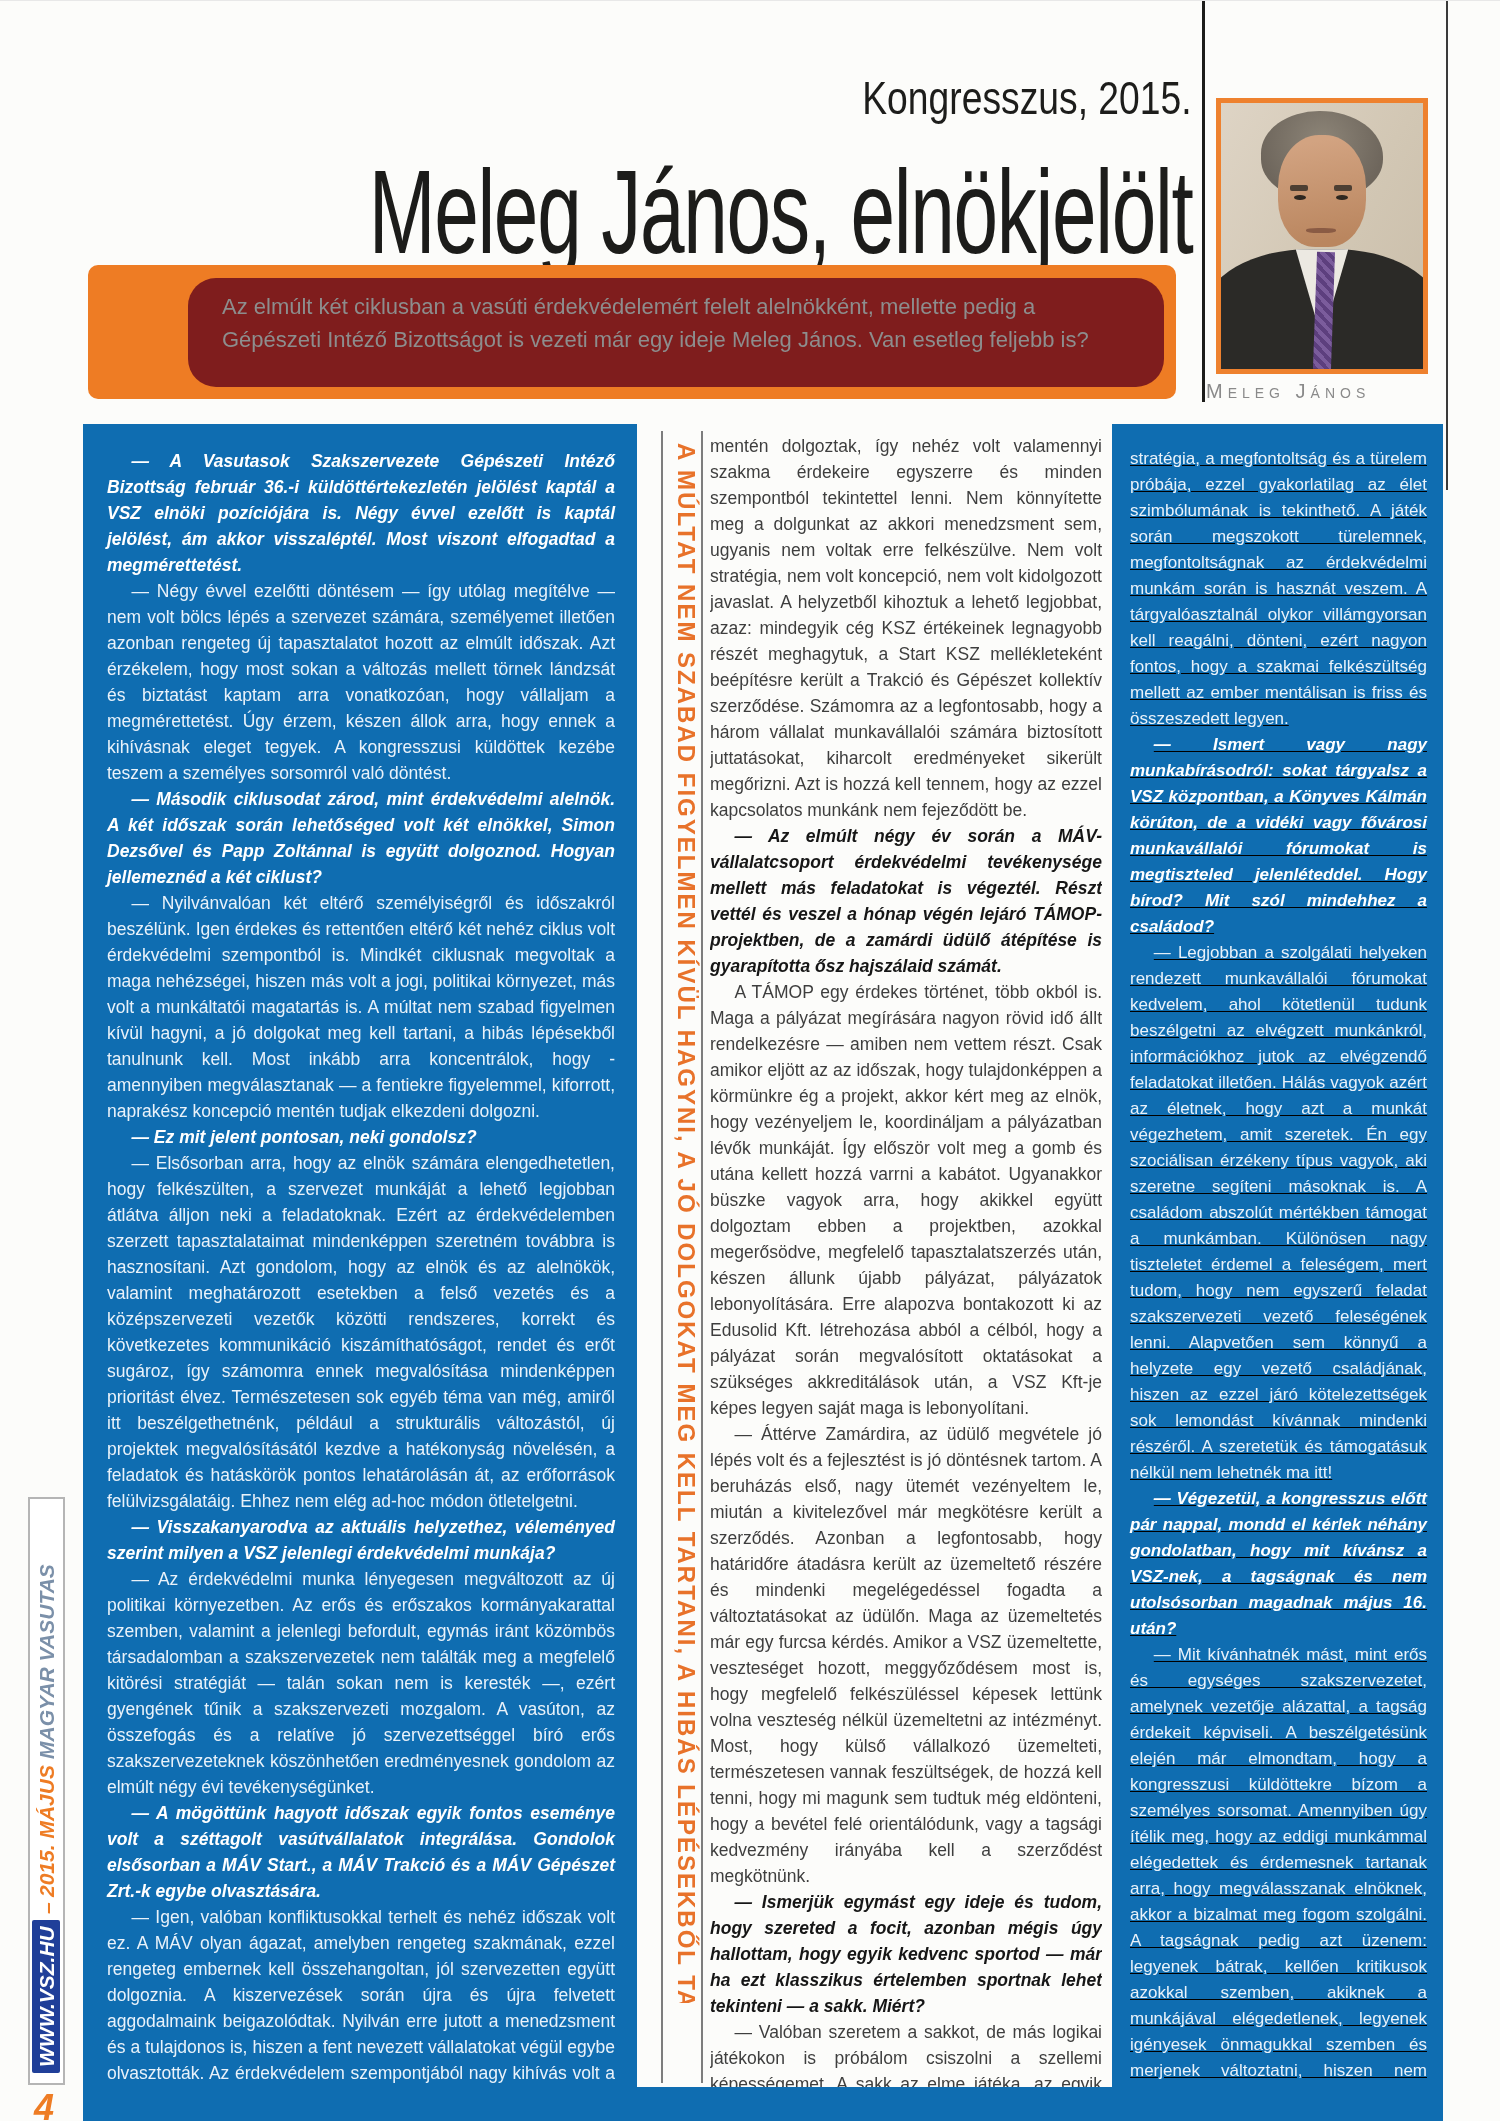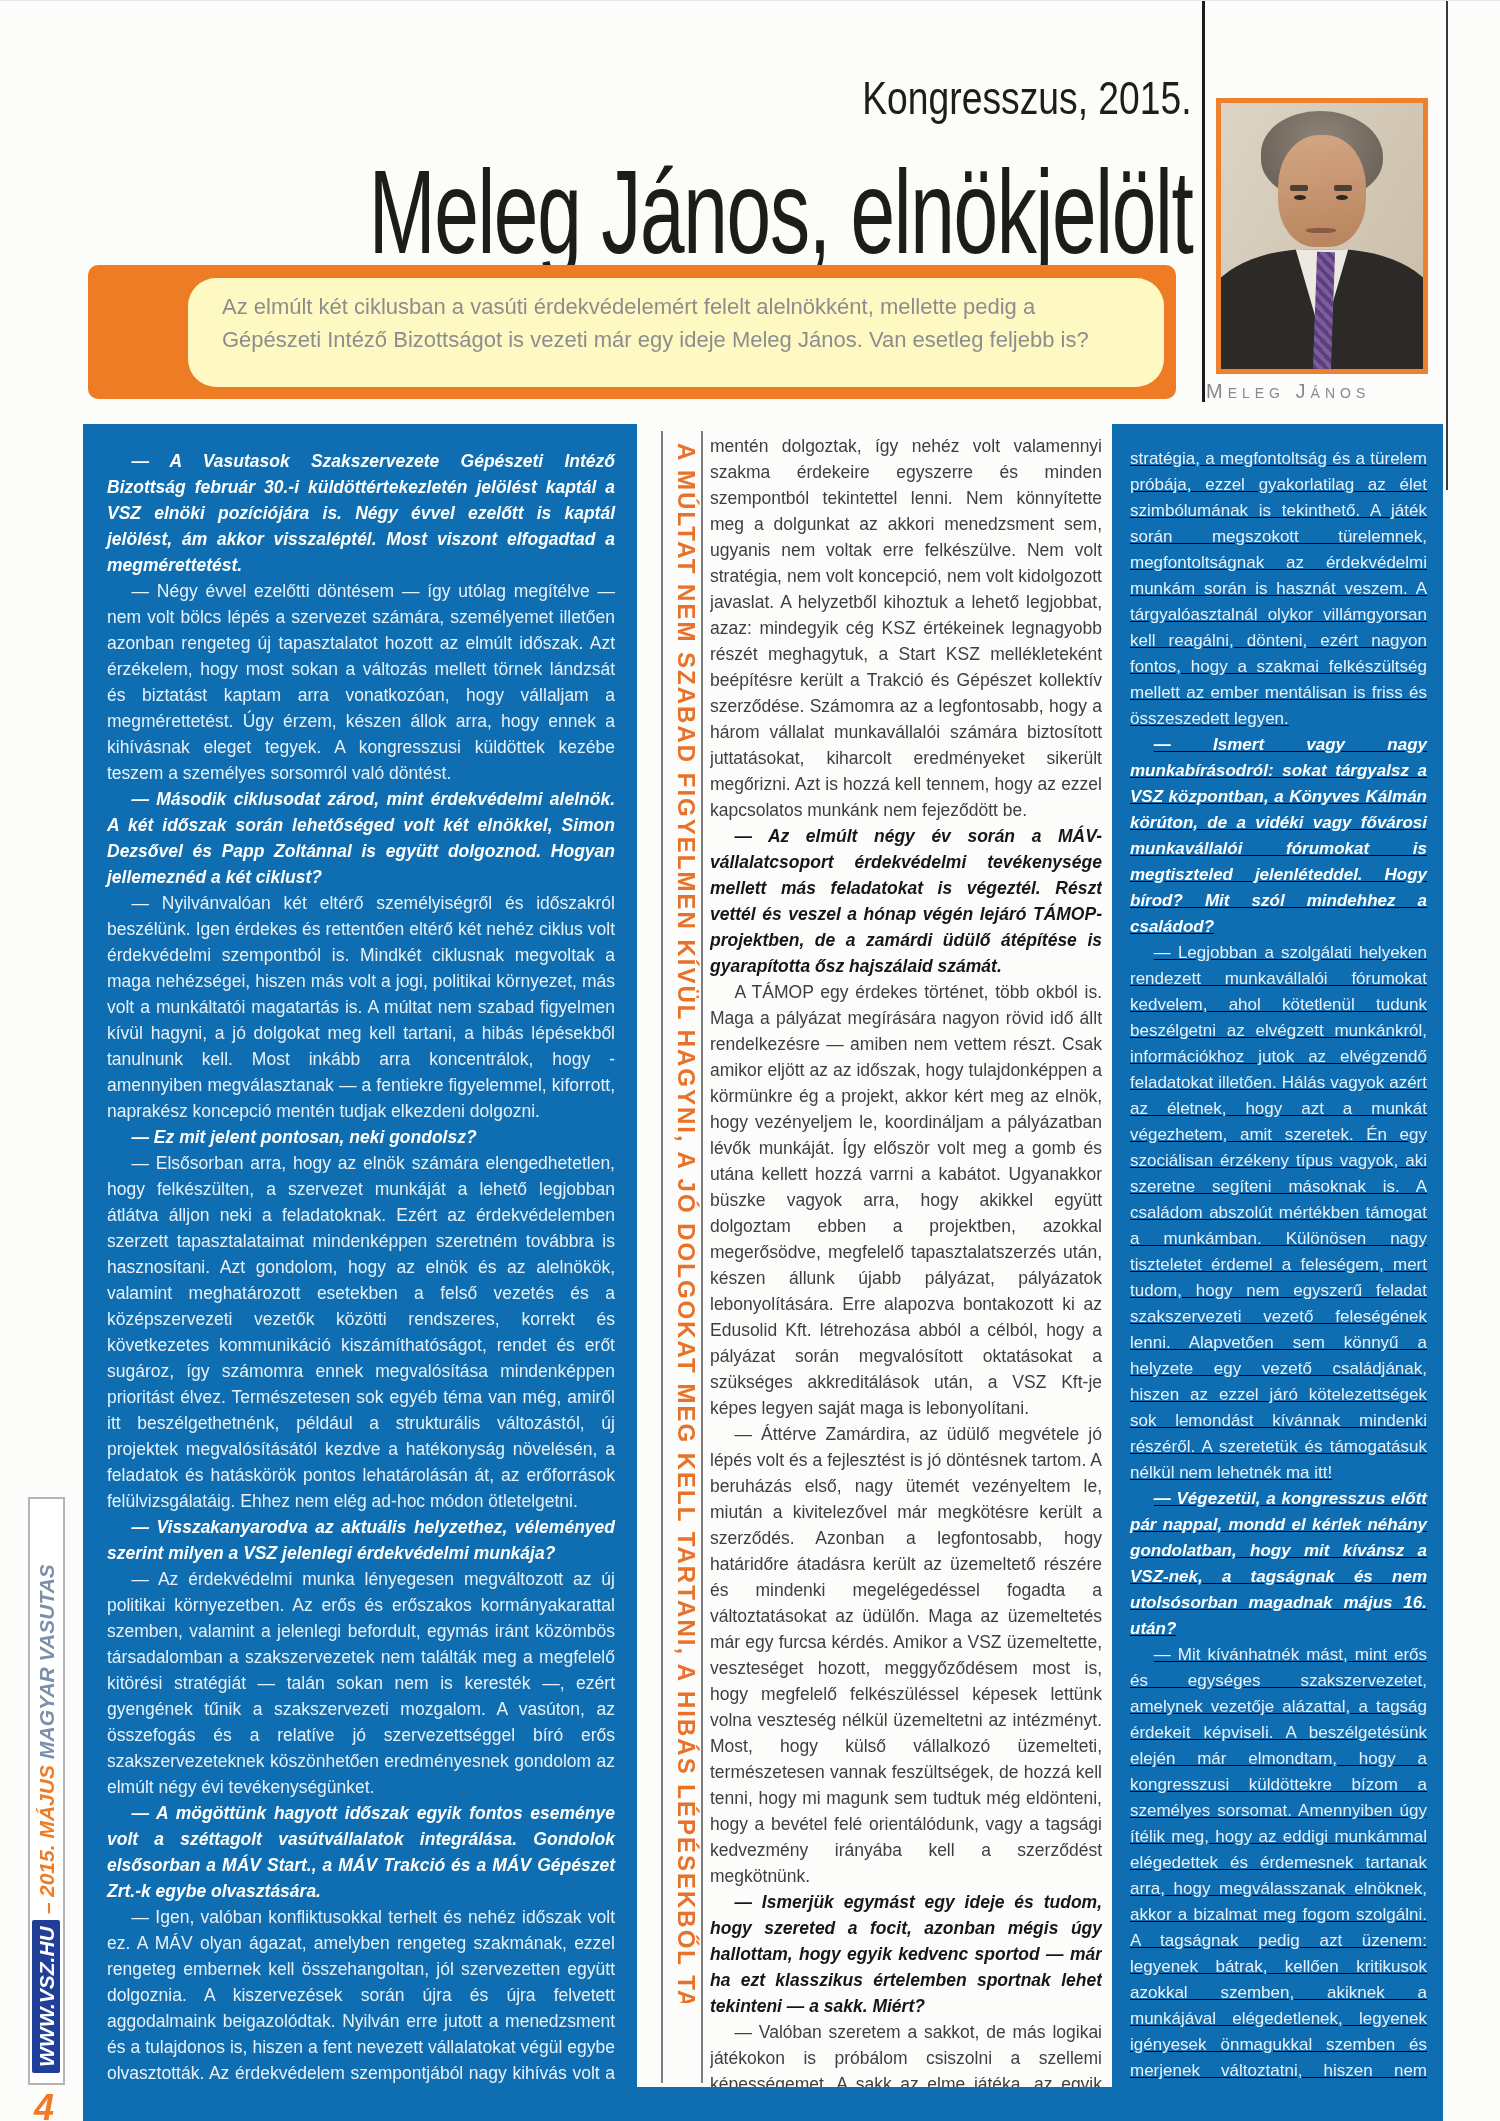--- a/index.html
+++ b/index.html
@@ -37,21 +37,21 @@
          clip-path:polygon(0 0,100% 0,50% 100%);}
   .photo .tie{position:absolute;left:46.5%;top:56%;width:9%;height:44%;transform:rotate(2deg);
          background:repeating-linear-gradient(45deg,#5d3f7e 0 4px,#7b5c9c 4px 8px);}
   .photo-caption{position:absolute;left:1206px;top:379px;width:232px;text-align:left;
          font-size:20px;color:#8a8a8a;font-variant:small-caps;letter-spacing:5px;}
 
   
   .intro-box{position:absolute;left:88px;top:264px;width:1088px;height:134px;
          background:#ee7c24;border-radius:10px;}
   .intro-inner{position:absolute;left:100px;top:13px;right:12px;bottom:12px;
-         background:#fef9c3;border-radius:28px;}
+         background:#7f1d1d;border-radius:28px;}
   .intro-text{margin:0;padding:12px 24px 0 34px;font-size:22px;line-height:33px;color:#8d8d8d;}
 
   
   .bluebox{position:absolute;background:#0f6db1;box-sizing:border-box;overflow:hidden;}
   .col1{left:83px;top:423px;width:554px;height:1698px;padding:24px 22px 0 24px;}
   .col3{left:1112px;top:423px;width:331px;height:1698px;padding:22px 16px 0 18px;text-decoration:underline;}
   .bottom-bar{position:absolute;left:83px;top:2086px;width:1360px;height:35px;background:#0f6db1;}
   .col2{position:absolute;left:710px;top:428px;width:392px;height:1656px;overflow:hidden;
         color:#3e3e3e;padding-top:4px;}
 
@@ -108,21 +108,21 @@
   </div>
   <div class="photo-caption">Meleg János</div>
 
   <div class="intro-box">
     <div class="intro-inner">
       <p class="intro-text">Az elmúlt két ciklusban a vasúti érdekvédelemért felelt alelnökként, mellette pedig a Gépészeti Intéző Bizottságot is vezeti már egy ideje Meleg János. Van esetleg feljebb is?</p>
     </div>
   </div>
 
   <div class="bluebox col1">
-      <p class="para q">— A Vasutasok Szakszervezete Gépészeti Intéző Bizottság február 30.-i küldöttértekezletén jelölést kaptál a VSZ elnöki pozíciójára is. Négy évvel ezelőtt is kaptál jelölést, ám akkor visszaléptél. Most viszont elfogadtad a megmérettetést.</p>
+      <p class="para q">— A Vasutasok Szakszervezete Gépészeti Intéző Bizottság február 36.-i küldöttértekezletén jelölést kaptál a VSZ elnöki pozíciójára is. Négy évvel ezelőtt is kaptál jelölést, ám akkor visszaléptél. Most viszont elfogadtad a megmérettetést.</p>
       <p class="para a">— Négy évvel ezelőtti döntésem — így utólag megítélve — nem volt bölcs lépés a szervezet számára, személyemet illetően azonban rengeteg új tapasztalatot hozott az elmúlt időszak. Azt érzékelem, hogy most sokan a változás mellett törnek lándzsát és biztatást kaptam arra vonatkozóan, hogy vállaljam a megmérettetést. Úgy érzem, készen állok arra, hogy ennek a kihívásnak eleget tegyek. A kongresszusi küldöttek kezébe teszem a személyes sorsomról való döntést.</p>
       <p class="para q">— Második ciklusodat zárod, mint érdekvédelmi alelnök. A két időszak során lehetőséged volt két elnökkel, Simon Dezsővel és Papp Zoltánnal is együtt dolgoznod. Hogyan jellemeznéd a két ciklust?</p>
       <p class="para a">— Nyilvánvalóan két eltérő személyiségről és időszakról beszélünk. Igen érdekes és rettentően eltérő két nehéz ciklus volt érdekvédelmi szempontból is. Mindkét ciklusnak megvoltak a maga nehézségei, hiszen más volt a jogi, politikai környezet, más volt a munkáltatói magatartás is. A múltat nem szabad figyelmen kívül hagyni, a jó dolgokat meg kell tartani, a hibás lépésekből tanulnunk kell. Most inkább arra koncentrálok, hogy - amennyiben megválasztanak — a fentiekre figyelemmel, kiforrott, naprakész koncepció mentén tudjak elkezdeni dolgozni.</p>
       <p class="para q">— Ez mit jelent pontosan, neki gondolsz?</p>
       <p class="para a">— Elsősorban arra, hogy az elnök számára elengedhetetlen, hogy felkészülten, a szervezet munkáját a lehető legjobban átlátva álljon neki a feladatoknak. Ezért az érdekvédelemben szerzett tapasztalataimat mindenképpen szeretném továbbra is hasznosítani. Azt gondolom, hogy az elnök és az alelnökök, valamint meghatározott esetekben a felső vezetés és a középszervezeti vezetők közötti rendszeres, korrekt és következetes kommunikáció kiszámíthatóságot, rendet és erőt sugároz, így számomra ennek megvalósítása mindenképpen prioritást élvez. Természetesen sok egyéb téma van még, amiről itt beszélgethetnénk, például a strukturális változástól, új projektek megvalósításától kezdve a hatékonyság növelésén, a feladatok és hatáskörök pontos lehatárolásán át, az erőforrások felülvizsgálatáig. Ehhez nem elég ad-hoc módon ötletelgetni.</p>
       <p class="para q">— Visszakanyarodva az aktuális helyzethez, véleményed szerint milyen a VSZ jelenlegi érdekvédelmi munkája?</p>
       <p class="para a">— Az érdekvédelmi munka lényegesen megváltozott az új politikai környezetben. Az erős és erőszakos kormányakarattal szemben, valamint a jelenlegi befordult, egymás iránt közömbös társadalomban a szakszervezetek nem találták meg a megfelelő kitörési stratégiát — talán sokan nem is keresték —, ezért gyengének tűnik a szakszervezeti mozgalom. A vasúton, az összefogás és a relatíve jó szervezettséggel bíró erős szakszervezeteknek köszönhetően eredményesnek gondolom az elmúlt négy évi tevékenységünket.</p>
       <p class="para q">— A mögöttünk hagyott időszak egyik fontos eseménye volt a széttagolt vasútvállalatok integrálása. Gondolok elsősorban a MÁV Start., a MÁV Trakció és a MÁV Gépészet Zrt.-k egybe olvasztására.</p>
       <p class="para a">— Igen, valóban konfliktusokkal terhelt és nehéz időszak volt ez. A MÁV olyan ágazat, amelyben rengeteg szakmának, ezzel rengeteg embernek kell összehangoltan, jól szervezetten együtt dolgoznia. A kiszervezések során újra és újra felvetett aggodalmaink beigazolódtak. Nyilván erre jutott a menedzsment és a tulajdonos is, hiszen a fent nevezett vállalatokat végül egybe olvasztották. Az érdekvédelem szempontjából nagy kihívás volt a folyamat, hiszen addigra eltérő besorolási és bérezési rendszereket kreáltak, más üzletpolitika</p>
     </div>

